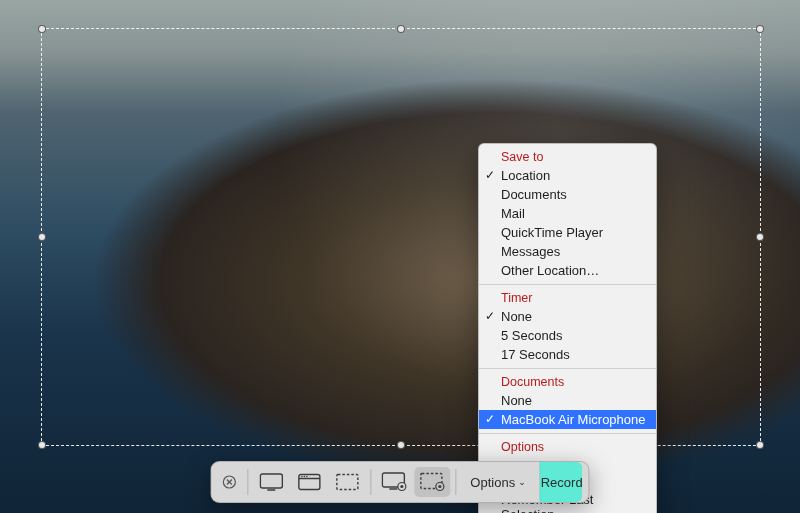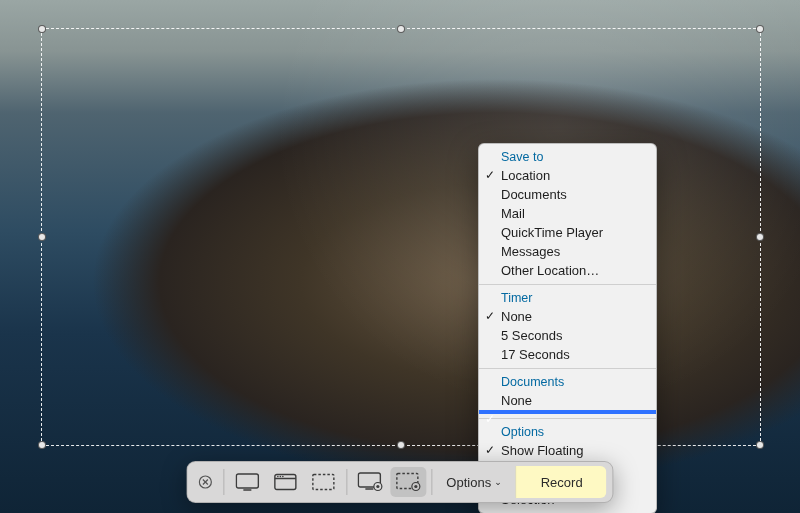--- a/index.html
+++ b/index.html
@@ -68,41 +68,41 @@
   .tb-divider { width: 1px; height: 26px; background: rgba(0,0,0,0.18); margin: 0 4px; }
   .tb-text {
     height: 30px;
     display: flex; align-items: center;
     padding: 0 10px;
     cursor: pointer;
     color: #2b2b2b;
   }
   .tb-text.record {
     margin-left: 4px;
-    background: #fef9c3;
+    background: #5eead4;
     border-left: 1px solid rgba(0,0,0,0.12);
     border-radius: 0 6px 6px 0;
-    height: 32px;
-    padding: 0 24px;
+    height: 40px;
+    padding: 0 0;
   }
   .chev { margin-left: 3px; font-size: 9px; }
 
   
   .menu {
     position: absolute;
     left: 478px; top: 143px;
     width: 179px;
     background: #f1f1f1;
     border: 1px solid rgba(0,0,0,0.22);
     border-radius: 6px;
     box-shadow: 0 10px 30px rgba(0,0,0,0.4);
     padding: 4px 0;
   }
   .menu-header {
-    color: #0369a1;
+    color: #b91c1c;
     font-size: 12.5px;
     padding: 2px 10px 2px 22px;
   }
   .menu-item {
     position: relative;
     font-size: 13px;
     color: #1e1e1e;
     padding: 2px 10px 2px 22px;
     cursor: pointer;
   }
@@ -149,21 +149,21 @@
     <div class="menu-sep"></div>
 
     <div class="menu-header">Timer</div>
     <div class="menu-item"><span class="check">✓</span><span>None</span></div>
     <div class="menu-item"><span>5 Seconds</span></div>
     <div class="menu-item"><span>17 Seconds</span></div>
     <div class="menu-sep"></div>
 
     <div class="menu-header">Documents</div>
     <div class="menu-item"><span>None</span></div>
-    <div class="menu-item hl"><span class="check">✓</span></div>
+    <div class="menu-item hl"><span class="check">✓</span><span>MacBook Air Microphone</span></div>
     <div class="menu-sep"></div>
 
     <div class="menu-header">Options</div>
     <div class="menu-item"><span class="check">✓</span><span>Show Floating Thumbnail</span></div>
     <div class="menu-item"><span class="check">✓</span><span>Remember Last Selection</span></div>
 
   </div>
 
   <div class="toolbar">
     <div class="tb-btn tb-close">

